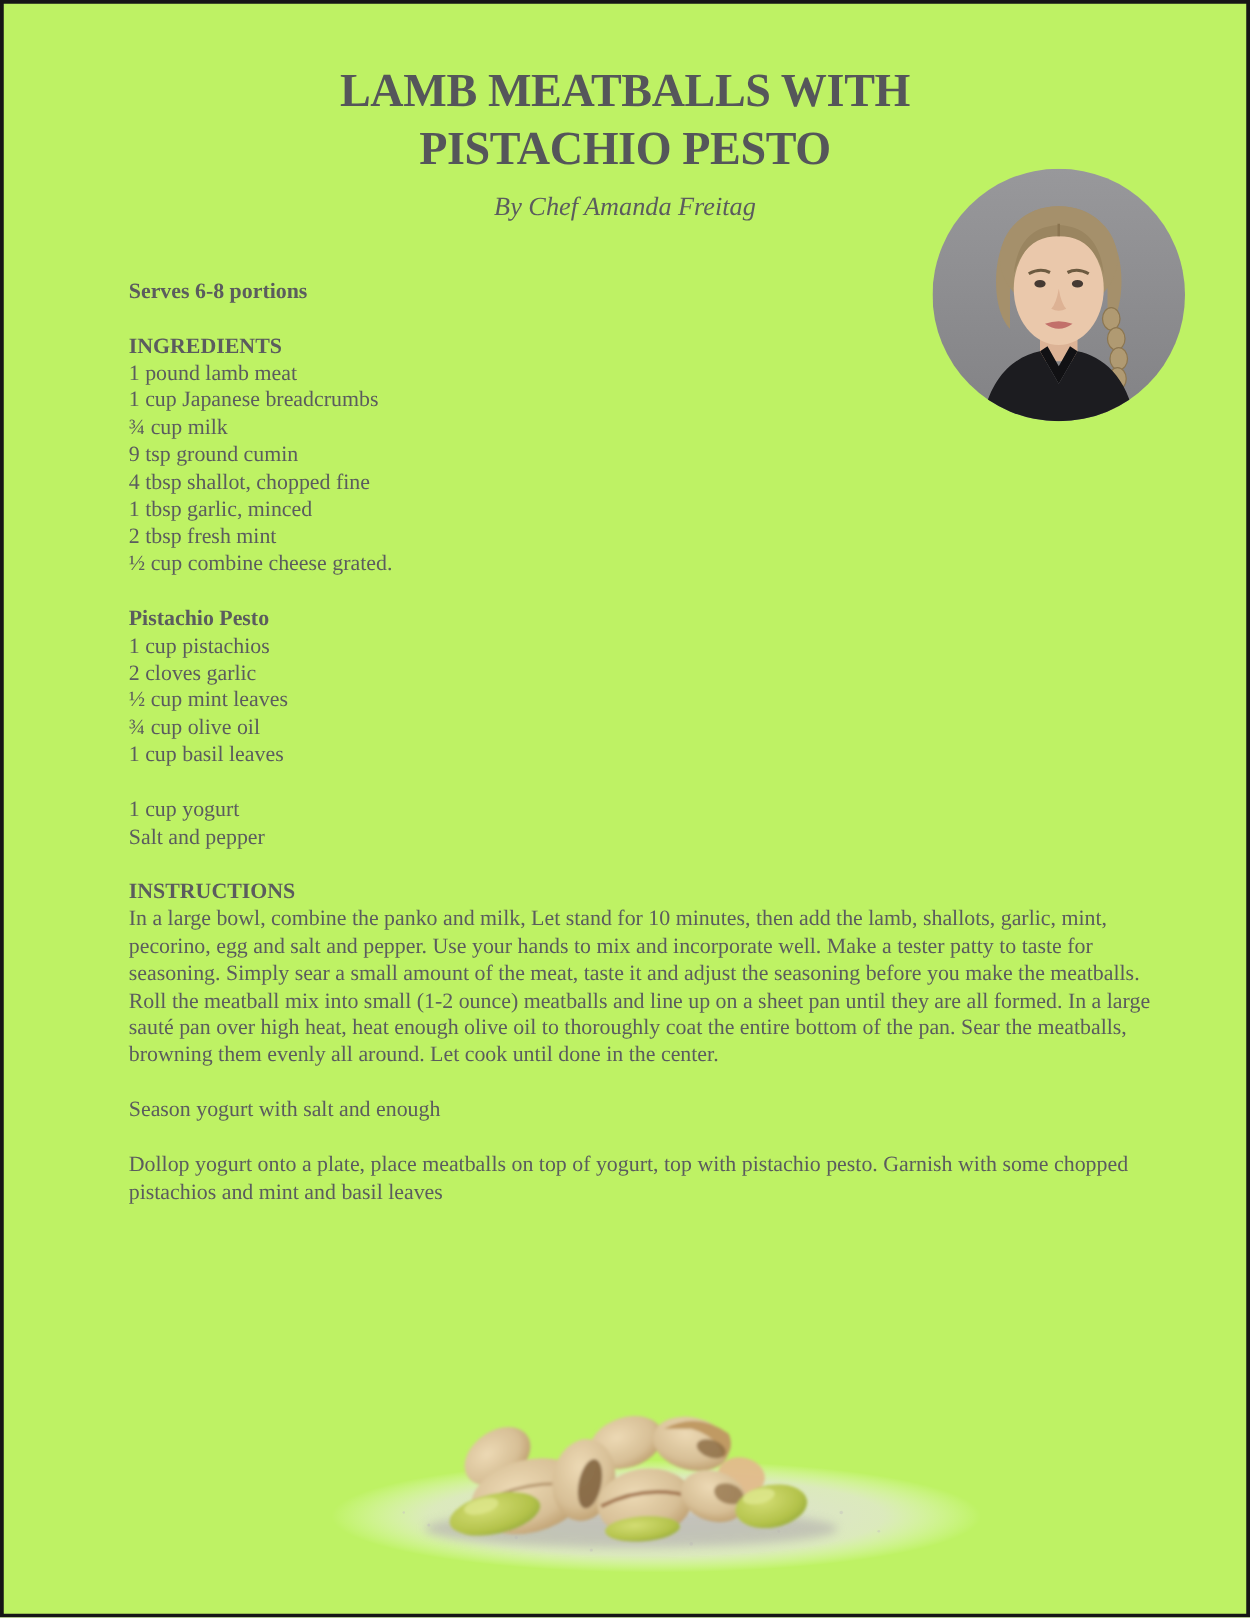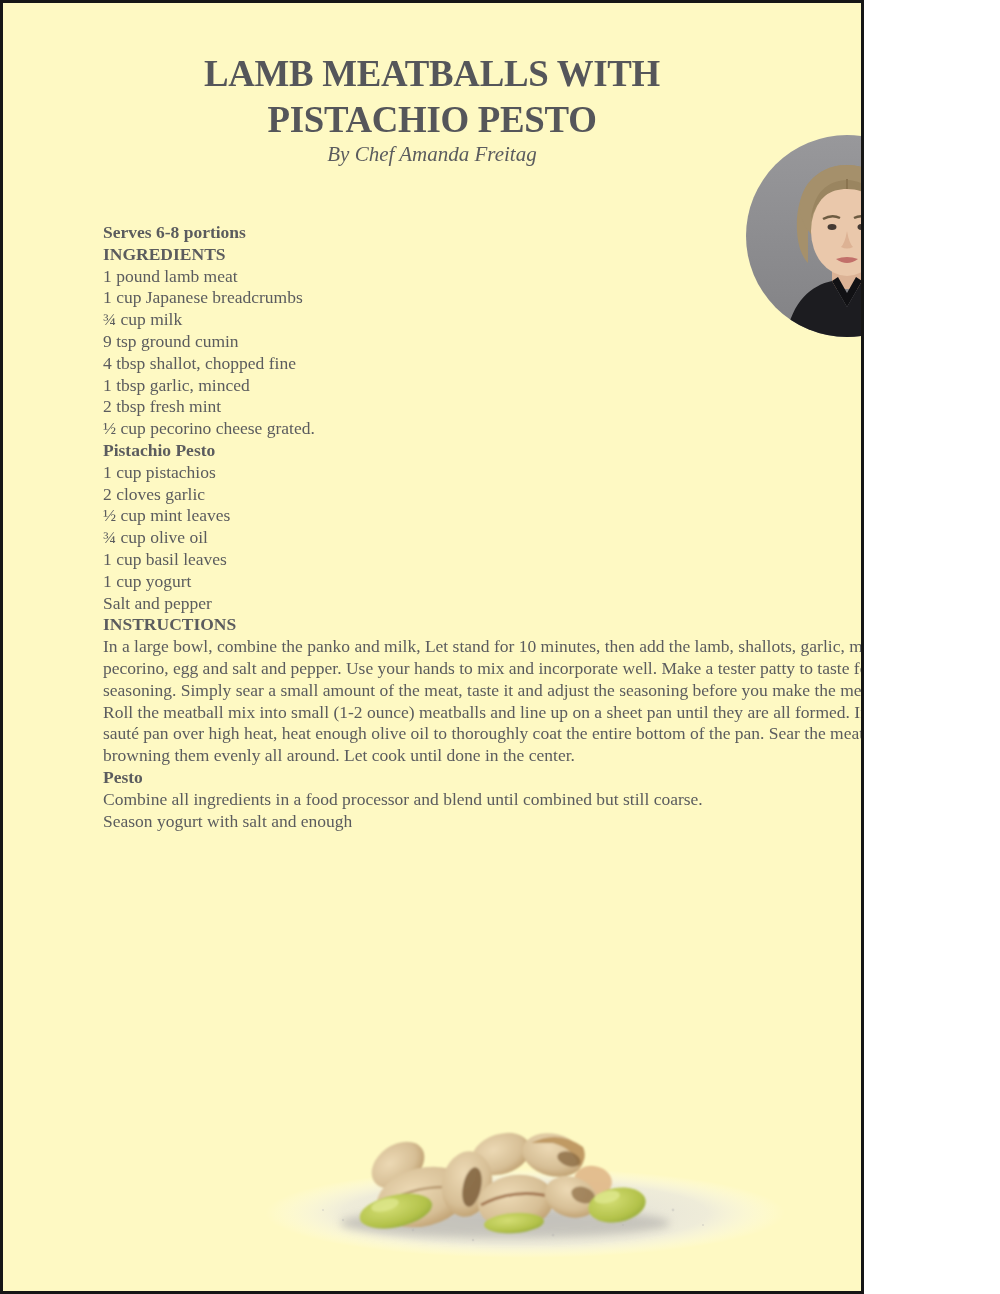--- a/index.html
+++ b/index.html
@@ -1,38 +1,39 @@
 <!DOCTYPE html>
 <html><head>
 <meta charset="utf-8">
 <style>
   * { margin: 0; padding: 0; box-sizing: border-box; }
   html, body { width: 1000px; height: 1294px; background: #ffffff; }
   body { font-family: "Liberation Serif", "DejaVu Serif", serif; }
 
   .page {
     position: relative;
-    width: 864px;
+    width: 1000px;
     height: 1294px;
-    background: #fef9c3;
+    background: #bef264;
     border: 3px solid #161616;
     overflow: hidden;
   }
 
   
   .title-block { padding-top: 47px; text-align: center; }
   .page-title {
     font-size: 38px;
     line-height: 46px;
     font-weight: bold;
     letter-spacing: -0.3px;
     color: #55565a;
     transform: scaleX(0.97);
   }
   .byline {
+    margin-top: 11px;
     font-size: 21px;
     font-style: italic;
     color: #5b5c5e;
   }
 
   
   .chef-photo {
     position: absolute;
     left: 743px;
     top: 132px;
@@ -44,21 +45,21 @@
   .content {
     position: absolute;
     left: 0; top: 0;
     width: 1000px;
     padding: 219px 64px 0 100px;
     font-size: 17.5px;
     line-height: 21.8px;
     color: #5b5c5e;
   }
   .bold { font-weight: bold; }
-  .gap-above { }
+  .gap-above { margin-top: 22px; }
   .line { white-space: pre; }
 
   
   .pistachio-image {
     position: absolute;
     left: 250px;
     top: 1082px;
     width: 550px;
     height: 190px;
   }
@@ -133,21 +134,21 @@
     <section>
       <div class="line bold gap-above">INGREDIENTS</div>
       <div>
           <div class="line">1 pound lamb meat</div>
           <div class="line">1 cup Japanese breadcrumbs</div>
           <div class="line">¾ cup milk</div>
           <div class="line">9 tsp ground cumin</div>
           <div class="line">4 tbsp shallot, chopped fine</div>
           <div class="line">1 tbsp garlic, minced</div>
           <div class="line">2 tbsp fresh mint</div>
-          <div class="line">½ cup pecorino cheese grated.</div>
+          <div class="line">½ cup combine cheese grated.</div>
         </div>
     </section>
 
     <section>
       <div class="line bold gap-above">Pistachio Pesto</div>
       <div>
           <div class="line">1 cup pistachios</div>
           <div class="line">2 cloves garlic</div>
           <div class="line">½ cup mint leaves</div>
           <div class="line">¾ cup olive oil</div>
@@ -160,27 +161,24 @@
           <div class="line">1 cup yogurt</div>
           <div class="line">Salt and pepper</div>
         </div>
     </section>
 
     <section>
       <div class="line bold gap-above">INSTRUCTIONS</div>
       <p>In a large bowl, combine the panko and milk, Let stand for 10 minutes, then add the lamb, shallots, garlic, mint, pecorino, egg and salt and pepper. Use your hands to mix and incorporate well. Make a tester patty to taste for seasoning. Simply sear a small amount of the meat, taste it and adjust the seasoning before you make the meatballs. Roll the meatball mix into small (1-2 ounce) meatballs and line up on a sheet pan until they are all formed. In a large sauté pan over high heat, heat enough olive oil to thoroughly coat the entire bottom of the pan. Sear the meatballs, browning them evenly all around. Let cook until done in the center.</p>
     </section>
 
-    <section>
-      <div class="line bold gap-above">Pesto</div>
-      <p>Combine all ingredients in a food processor and blend until combined but still coarse.</p>
-    </section>
 
     <p class="gap-above">Season yogurt with salt and enough</p>
 
+    <p class="gap-above">Dollop yogurt onto a plate, place meatballs on top of yogurt, top with pistachio pesto. Garnish with some chopped pistachios and mint and basil leaves</p>
 
   </main>
 
   <div class="pistachio-image">
     <svg width="550" height="190" viewBox="0 0 550 190">
       <defs>
         <radialGradient id="groundGrad" cx="0.5" cy="0.5" r="0.5">
           <stop offset="0" stop-color="#dcdad5"></stop>
           <stop offset="0.7" stop-color="#e8e6e2" stop-opacity="0.7"></stop>
           <stop offset="1" stop-color="#ffffff" stop-opacity="0"></stop>

